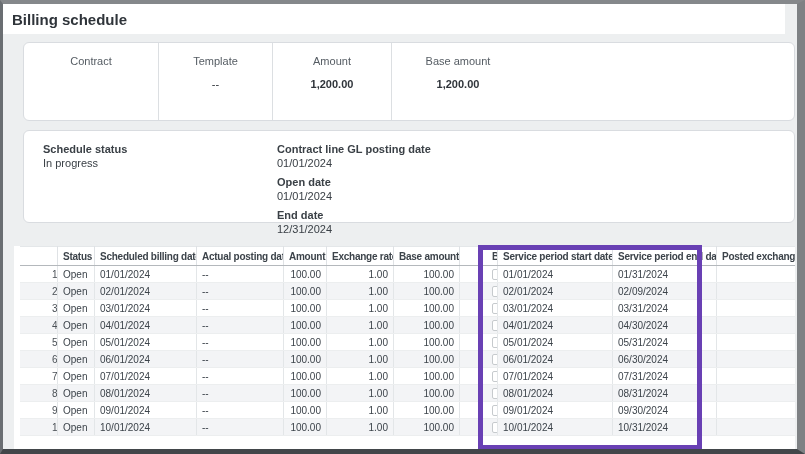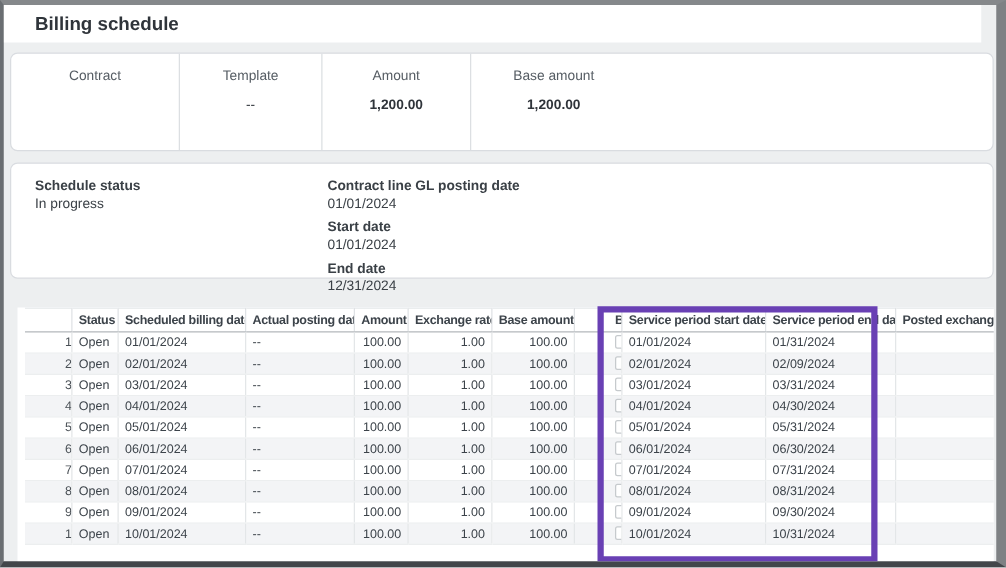--- a/index.html
+++ b/index.html
@@ -6,25 +6,25 @@
   html,body { background:#d7d9db; font-family:"Liberation Sans", sans-serif; }
   .screen {
     position:relative; width:805px; height:454px;
     background:#edeff0; overflow:hidden;
     border-top:4px solid #85888b;
     border-right:8px solid #7e8184;
     border-bottom:5px solid #42464a;
     border-left:3px solid #6a6e72;
   }
   
-  .titlebar { position:absolute; top:0; left:0; right:12px; height:30px; background:#ffffff;padding-left:16px; }
+  .titlebar { position:absolute; top:0; left:0; right:12px; height:30px; background:#ffffff; }
   .titlebar h1 { font-size:15px; font-weight:bold; color:#2f343a; padding:7px 0 0 9px; }
 
   
-  .card { position:absolute; left:5px; right:2px; background:#ffffff;
+  .card { position:absolute; left:20px; right:2px; background:#ffffff;
           border:1px solid #d9dce0; border-radius:6px; }
   .card1 { top:38px; height:79px; display:flex; }
   .scol { padding-top:12px; text-align:center; }
   .scol.b-r { border-right:1px solid #dcdfe2; }
   .c-contract { width:135px; }
   .c-template { width:114px; }
   .c-amount   { width:119px; }
   .c-base     { width:132px; }
   .slabel { font-size:11px; color:#555c63; }
   .sval   { font-size:11px; color:#2f343a; margin-top:11px; font-weight:bold; }
@@ -101,21 +101,21 @@
         <div class="dlabel">Schedule status</div>
         <div class="dval">In progress</div>
       </div>
     </div>
     <div class="dgroup gr">
       <div class="dfield">
         <div class="dlabel">Contract line GL posting date</div>
         <div class="dval">01/01/2024</div>
       </div>
       <div class="dfield">
-        <div class="dlabel">Start date</div>
+        <div class="dlabel">Open date</div>
         <div class="dval">01/01/2024</div>
       </div>
       <div class="dfield">
         <div class="dlabel">End date</div>
         <div class="dval">12/31/2024</div>
       </div>
     </div>
   </div>
 
   <div class="tablewrap">

